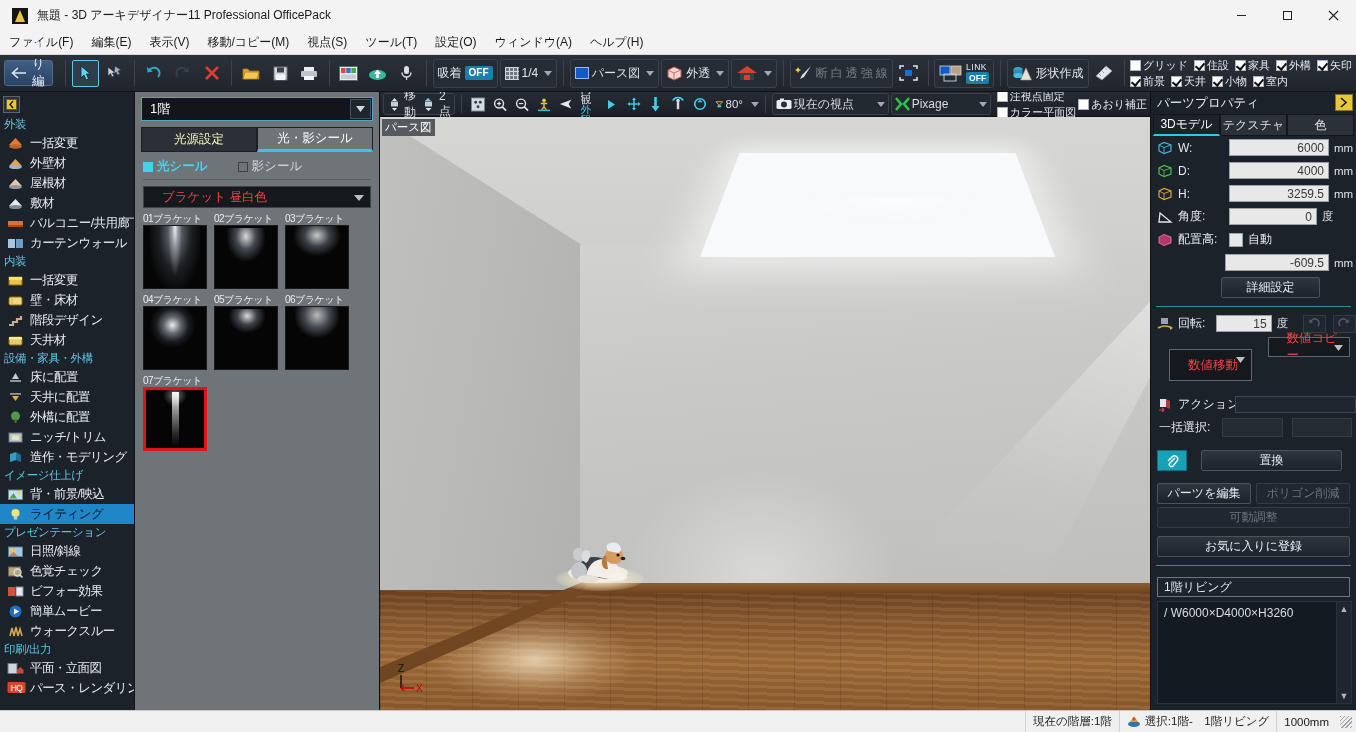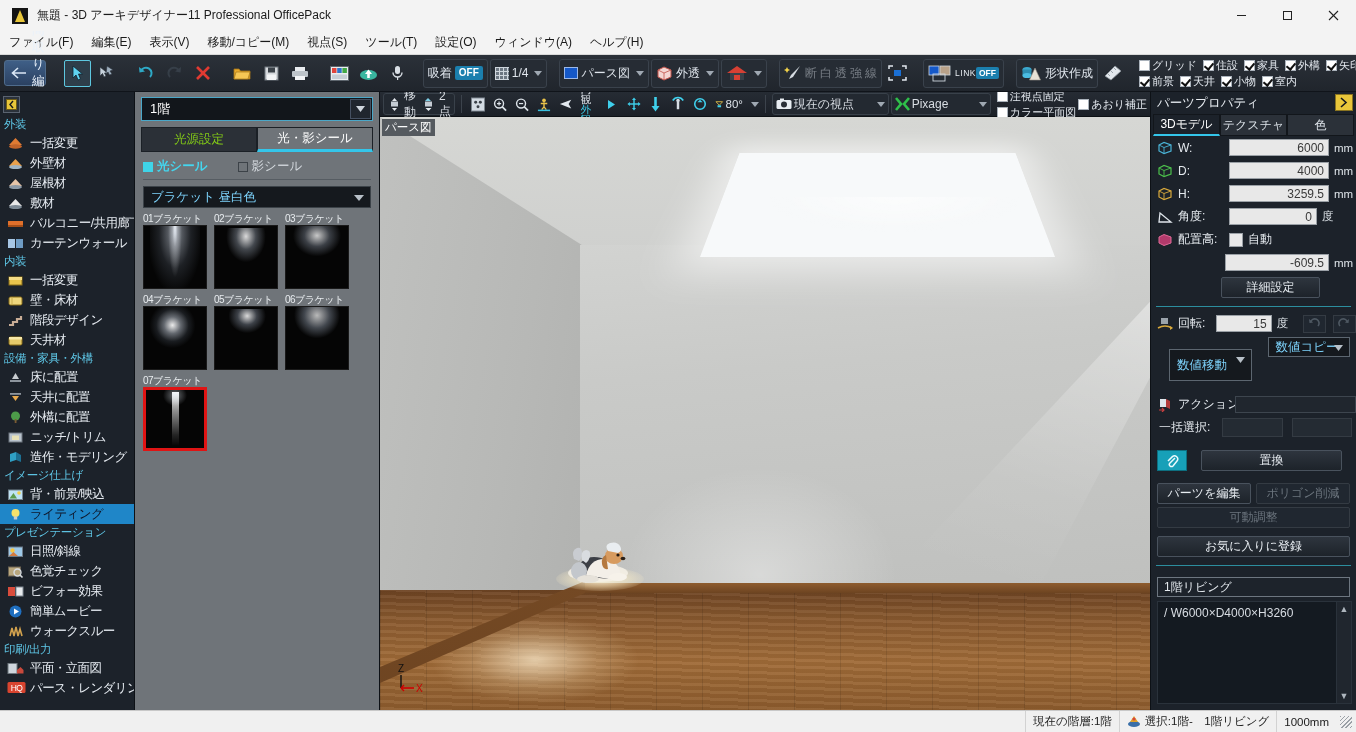--- a/index.html
+++ b/index.html
@@ -118,33 +118,33 @@
     display:flex;align-items:center;color:#fff;font-size:13px;padding-left:8px;
     position:relative;
   }
   .floorsel .dd{
     position:absolute;right:1px;top:1px;width:21px;height:20px;background:#20262e;
     border:1px solid #455061;display:flex;align-items:center;justify-content:center;
   }
   .tabrow{ display:flex; margin:6px 6px 0 6px; height:25px; }
   .ptab{
     flex:1;display:flex;align-items:center;justify-content:center;font-size:12.5px;
-    background:#2b3037;color:#84cc16;border:1px solid #1b2026;
+    background:#2b3037;color:#fef9c3;border:1px solid #1b2026;
   }
   .ptab.sel{ background:#6f7479;color:#fff;border-bottom:3px solid #34c6ea;}
   .radiorow{display:flex;gap:30px;padding:6px 0 4px 8px;align-items:center;}
   .rad{display:flex;align-items:center;gap:4px;font-size:12.5px;}
   .rad .bx{width:10px;height:10px;background:#3fd4e8;display:inline-block;}
   .rad.off .bx{background:transparent;border:1px solid #3c4248;}
   .rad.on span{color:#44d6ef;font-weight:bold;}
   .rad.off span{color:#d4d9de;}
   .hr{height:1px;background:#565c62;margin:0 8px;}
   .combo{
     margin:6px 8px 0 8px;height:22px;background:#15191e;border:1px solid #3c4349;
-    display:flex;align-items:center;color:#7dd3fc;font-size:12.5px;padding-left:7px;
+    display:flex;align-items:center;color:#ef4444;font-size:12.5px;padding-left:18px;
     position:relative;
   }
   .combo .cv{ position:absolute;right:6px;top:8px;}
   .thumbs{display:flex;flex-wrap:wrap;padding:4px 0 0 8px;gap:0;}
   .thumbcell{width:71px;margin-right:0;margin-bottom:4px;}
   .thumbcell .cap{font-size:10px;color:#e8ecef;letter-spacing:-0.5px;height:13px;}
   .thumbimg{width:64px;height:64px;background:#050505;border:1px solid #1a1a1a;position:relative;overflow:hidden;}
   .thumbcell.selected .thumbimg{border:3px solid #e01414;width:64px;height:64px;}
   
   #viewport{ flex:1; background:#000000; position:relative; overflow:hidden;}
@@ -431,21 +431,21 @@
   <div class="tbsep"></div>
 
   <div class="group">
     <span>
       <svg width="24" height="17" viewBox="0 0 24 17">
           <rect x="1" y="1" width="10" height="9" fill="#1558c8" stroke="#cfd6dd" stroke-width="0.8"></rect>
           <rect x="12" y="1" width="10" height="9" fill="#b8a189" stroke="#cfd6dd" stroke-width="0.8"></rect>
           <rect x="5" y="9" width="12" height="7" fill="none" stroke="#cfd6dd" stroke-width="0.9"></rect>
         </svg>
     </span>
-    <div style="display:flex;flex-direction:row;align-items:center;line-height:9px;">
+    <div style="display:flex;flex-direction:column;line-height:9px;">
       <span style="font-size:8.5px;color:#e7ecf1;letter-spacing:0.5px;">LINK</span>
       <span class="onoff" style="font-size:8.5px;padding:0 3px;">OFF</span>
     </div>
   </div>
 
   <div class="tbsep"></div>
 
   <div class="group">
     <span>
       <svg width="21" height="17" viewBox="0 0 21 17">

